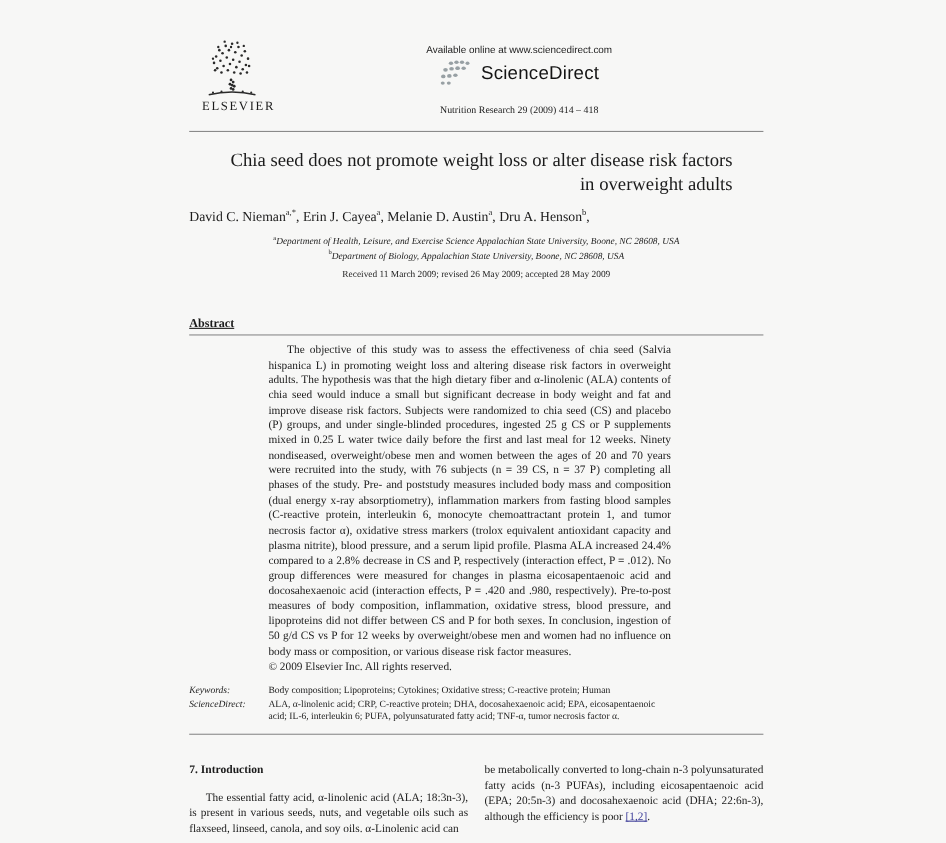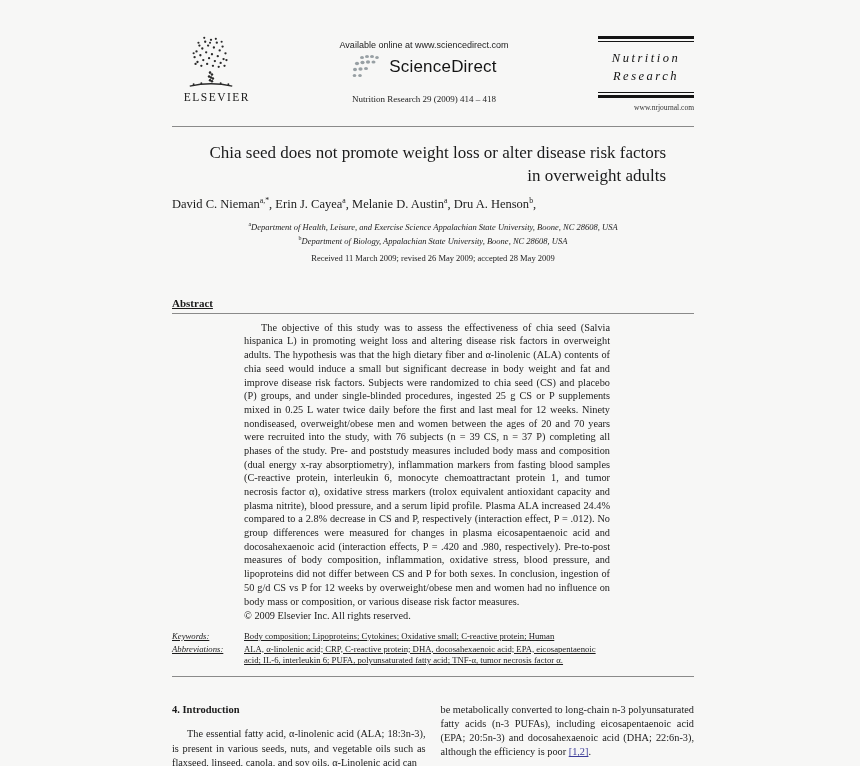--- a/index.html
+++ b/index.html
@@ -41,21 +41,21 @@
   .history { text-align: center; font-size: 8.5px; margin-top: 5px; color: #222; }
 
   
   .abs-head { font-size: 11px; font-weight: bold; margin-top: 34px; text-decoration: underline; }
   .abs-rule { border: 0; border-top: 1px solid #8a8a8a; margin-top: 4px; }
   .abs-body { margin: 7px 84px 0 72px; font-size: 10.3px; line-height: 1.33; text-align: justify; }
   .abs-body p { text-indent: 17px; }
   .abs-copy { margin-top: 1px; }
 
   
-  .kw-grid { display: grid; grid-template-columns: 72px 1fr; margin: 8px 84px 0 0; row-gap: 1px; font-size: 8.7px; line-height: 1.35; text-decoration: underline; }
+  .kw-grid { display: grid; grid-template-columns: 72px 1fr; margin: 8px 84px 0 0; row-gap: 1px; font-size: 8.7px; line-height: 1.35; }
   .kw-label { font-style: italic; color: #222; }
   .kw-val { text-align: left; }
 
   .sec-rule { border: 0; border-top: 1px solid #8a8a8a; margin-top: 9px; }
 
   
   .cols { display: flex; gap: 15px; margin-top: 26px; }
   .col { flex: 1; font-size: 10.3px; line-height: 1.37; text-align: justify; }
   .sec-head { font-size: 10.5px; font-weight: bold; margin-bottom: 10px; }
   .col p.indent { text-indent: 15px; }
@@ -141,33 +141,20 @@
                 <ellipse cx="15" cy="14.5" rx="2" ry="1.6"></ellipse>
               <ellipse cx="3.5" cy="21.5" rx="1.8" ry="1.5"></ellipse>
                 <ellipse cx="9" cy="21.5" rx="1.8" ry="1.5"></ellipse>
             </g>
           </svg>
           <span class="sd-text">ScienceDirect</span>
         </div>
         <div class="citation">Nutrition Research 29 (2009) 414 – 418</div>
       </div>
 
-      <div class="journal-side">
-        <div>
-          <div class="jbar-thick"></div>
-          <div class="jbar-thin"></div>
-          <div class="jname">
-            <span>Nutrition</span><br>
-            <span>Research</span>
-          </div>
-          <div class="jbar-thin-b"></div>
-          <div class="jbar-thick-b"></div>
-        </div>
-        <div class="jurl">www.nrjournal.com</div>
-      </div>
     </header>
 
     <hr class="rule">
 
     <h1 class="title">Chia seed does not promote weight loss or alter disease risk factors in overweight adults</h1>
 
     <div class="authors">
       <div><span><span>David C. Nieman</span><sup>a,*</sup><span>,</span></span>
         <span><span>Erin J. Cayea</span><sup>a</sup><span>,</span></span>
         <span><span>Melanie D. Austin</span><sup>a</sup><span>,</span></span>
@@ -184,30 +171,30 @@
     <h2 class="abs-head">Abstract</h2>
     <hr class="abs-rule">
 
     <div class="abs-body">
       <p>The objective of this study was to assess the effectiveness of chia seed (Salvia hispanica L) in promoting weight loss and altering disease risk factors in overweight adults. The hypothesis was that the high dietary fiber and α-linolenic (ALA) contents of chia seed would induce a small but significant decrease in body weight and fat and improve disease risk factors. Subjects were randomized to chia seed (CS) and placebo (P) groups, and under single-blinded procedures, ingested 25 g CS or P supplements mixed in 0.25 L water twice daily before the first and last meal for 12 weeks. Ninety nondiseased, overweight/obese men and women between the ages of 20 and 70 years were recruited into the study, with 76 subjects (n = 39 CS, n = 37 P) completing all phases of the study. Pre- and poststudy measures included body mass and composition (dual energy x-ray absorptiometry), inflammation markers from fasting blood samples (C-reactive protein, interleukin 6, monocyte chemoattractant protein 1, and tumor necrosis factor α), oxidative stress markers (trolox equivalent antioxidant capacity and plasma nitrite), blood pressure, and a serum lipid profile. Plasma ALA increased 24.4% compared to a 2.8% decrease in CS and P, respectively (interaction effect, P = .012). No group differences were measured for changes in plasma eicosapentaenoic acid and docosahexaenoic acid (interaction effects, P = .420 and .980, respectively). Pre-to-post measures of body composition, inflammation, oxidative stress, blood pressure, and lipoproteins did not differ between CS and P for both sexes. In conclusion, ingestion of 50 g/d CS vs P for 12 weeks by overweight/obese men and women had no influence on body mass or composition, or various disease risk factor measures.</p>
       <div class="abs-copy">© 2009 Elsevier Inc. All rights reserved.</div>
     </div>
 
     <div class="kw-grid">
       <div class="kw-label">Keywords:</div>
-      <div class="kw-val">Body composition; Lipoproteins; Cytokines; Oxidative small; C-reactive protein; Human</div>
-      <div class="kw-label">Abbreviations:</div>
+      <div class="kw-val">Body composition; Lipoproteins; Cytokines; Oxidative stress; C-reactive protein; Human</div>
+      <div class="kw-label">ScienceDirect:</div>
       <div class="kw-val">ALA, α-linolenic acid; CRP, C-reactive protein; DHA, docosahexaenoic acid; EPA, eicosapentaenoic acid; IL-6, interleukin 6; PUFA, polyunsaturated fatty acid; TNF-α, tumor necrosis factor α.</div>
     </div>
 
     <hr class="sec-rule">
 
     <div class="cols">
       <div class="col">
-        <h3 class="sec-head">4. Introduction</h3>
+        <h3 class="sec-head">7. Introduction</h3>
         <p class="indent">The essential fatty acid, α-linolenic acid (ALA; 18:3n-3), is present in various seeds, nuts, and vegetable oils such as flaxseed, linseed, canola, and soy oils. α-Linolenic acid can</p>
 
       </div>
 
       <div class="col">
         <p><span>be metabolically converted to long-chain n-3 polyunsaturated fatty acids (n-3 PUFAs), including eicosapentaenoic acid (EPA; 20:5n-3) and docosahexaenoic acid (DHA; 22:6n-3), although the efficiency is poor </span><a class="ref">[1,2]</a><span>.</span></p>
 
       </div>
     </div>
 

